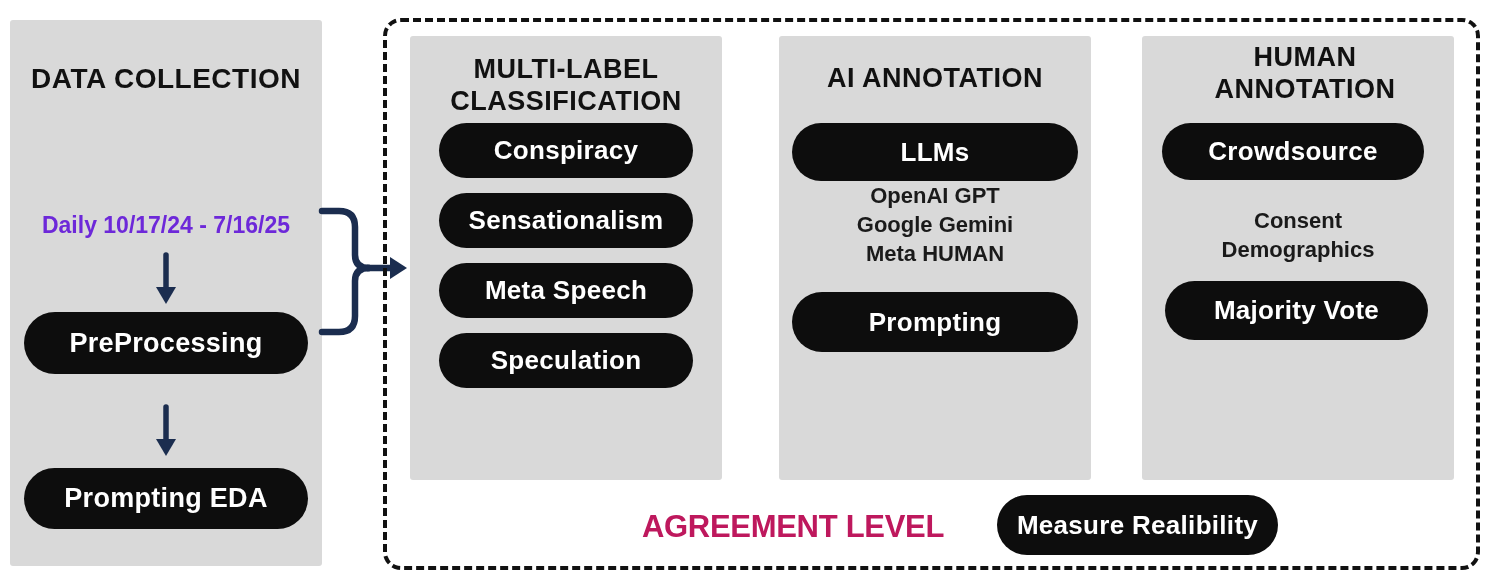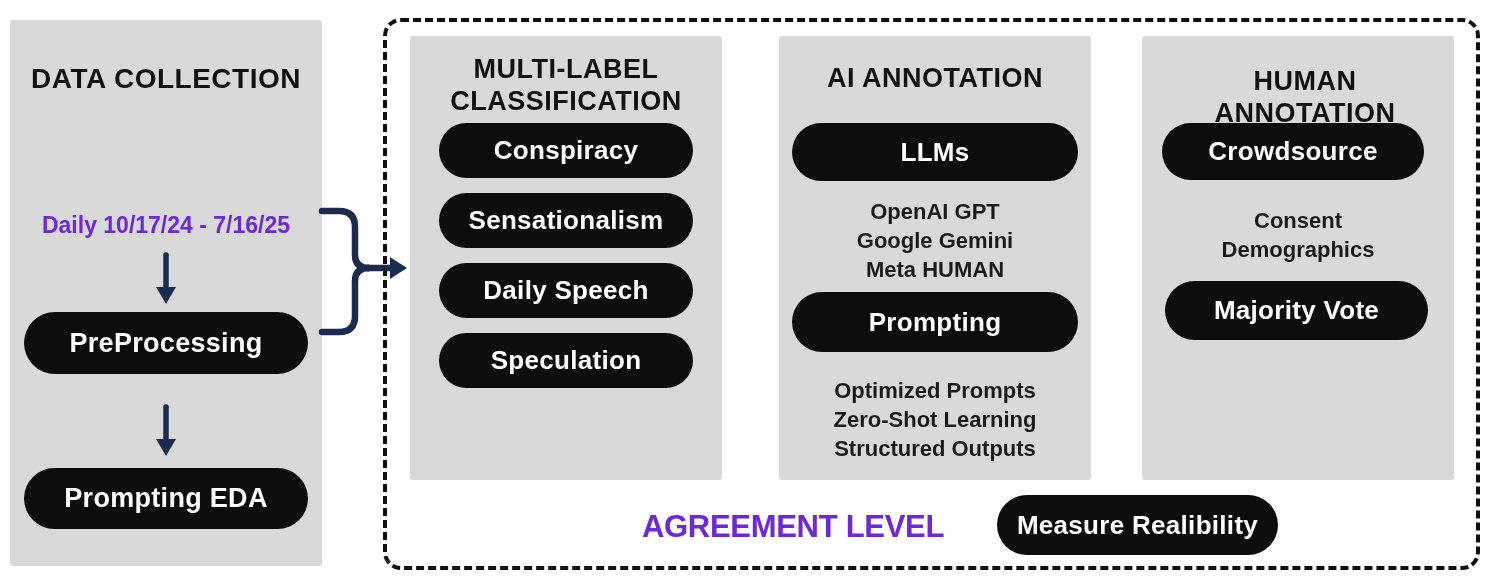--- a/index.html
+++ b/index.html
@@ -32,21 +32,21 @@
     position:absolute;left:0;right:0;text-align:center;
     color:#6d28d9;font-size:23px;font-weight:600;
   }
   .flow-arrow{position:absolute;left:50%;transform:translateX(-50%);}
   .dashed-box{
     position:absolute;left:383px;top:18px;width:1089px;height:544px;
     border:4px dashed #111111;border-radius:18px;background:transparent;
   }
   .agreement-label{
     position:absolute;left:633px;top:509px;width:320px;text-align:center;
-    font-size:31px;font-weight:800;color:#6d28d9;letter-spacing:-0.3px;
+    font-size:31px;font-weight:800;color:#be185d;letter-spacing:-0.3px;
     white-space:nowrap;
   }
   .measure-pill{
     position:absolute;left:997px;top:495px;width:281px;height:60px;
     border-radius:32px;font-size:26px;text-align:right;
   }
   .merge-arrow{position:absolute;left:310px;top:190px;}
   svg{display:block;}
 </style>
 </head>
@@ -101,57 +101,52 @@
     <span class="title-inner" style="max-width:285px;">MULTI-LABEL CLASSIFICATION</span>
   </div>
 
   <div class="pill" style="left:29px;top:87px;width:254px;height:55px;">
     <span>Conspiracy</span>
   </div>
   <div class="pill" style="left:29px;top:157px;width:254px;height:55px;">
     <span>Sensationalism</span>
   </div>
   <div class="pill" style="left:29px;top:227px;width:254px;height:55px;">
-    <span>Daily Speech</span>
+    <span>Meta Speech</span>
   </div>
   <div class="pill" style="left:29px;top:297px;width:254px;height:55px;">
     <span>Speculation</span>
   </div>
 </div>
 
 <div class="panel" style="left:779px;top:36px;width:312px;height:444px;">
 
   <div class="panel-title" style="top:27px;text-align:center;">
     <span class="title-inner">AI ANNOTATION</span>
   </div>
 
   <div class="pill" style="left:13px;top:87px;width:286px;height:58px;">
     <span>LLMs</span>
   </div>
 
-  <div class="small-lines" style="top:161px;">
+  <div class="small-lines" style="top:145px;">
     <span>OpenAI GPT</span>
     <span>Google Gemini</span>
     <span>Meta HUMAN</span>
   </div>
 
   <div class="pill" style="left:13px;top:256px;width:286px;height:60px;">
     <span>Prompting</span>
   </div>
 
-  <div class="small-lines" style="top:340px;">
-    <span>Optimized Prompts</span>
-    <span>Zero-Shot Learning</span>
-    <span>Structured Outputs</span>
-  </div>
 </div>
 
 <div class="panel" style="left:1142px;top:36px;width:312px;height:444px;">
 
-  <div class="panel-title" style="top:30px;padding-left:14px;">
+  <div class="panel-title" style="top:6px;padding-left:14px;">
     <span class="title-inner" style="max-width:250px;">HUMAN ANNOTATION</span>
   </div>
 
   <div class="pill" style="left:20px;top:87px;width:262px;height:57px;">
     <span>Crowdsource</span>
   </div>
 
   <div class="small-lines" style="top:170px;">
     <span>Consent</span>
     <span>Demographics</span>

